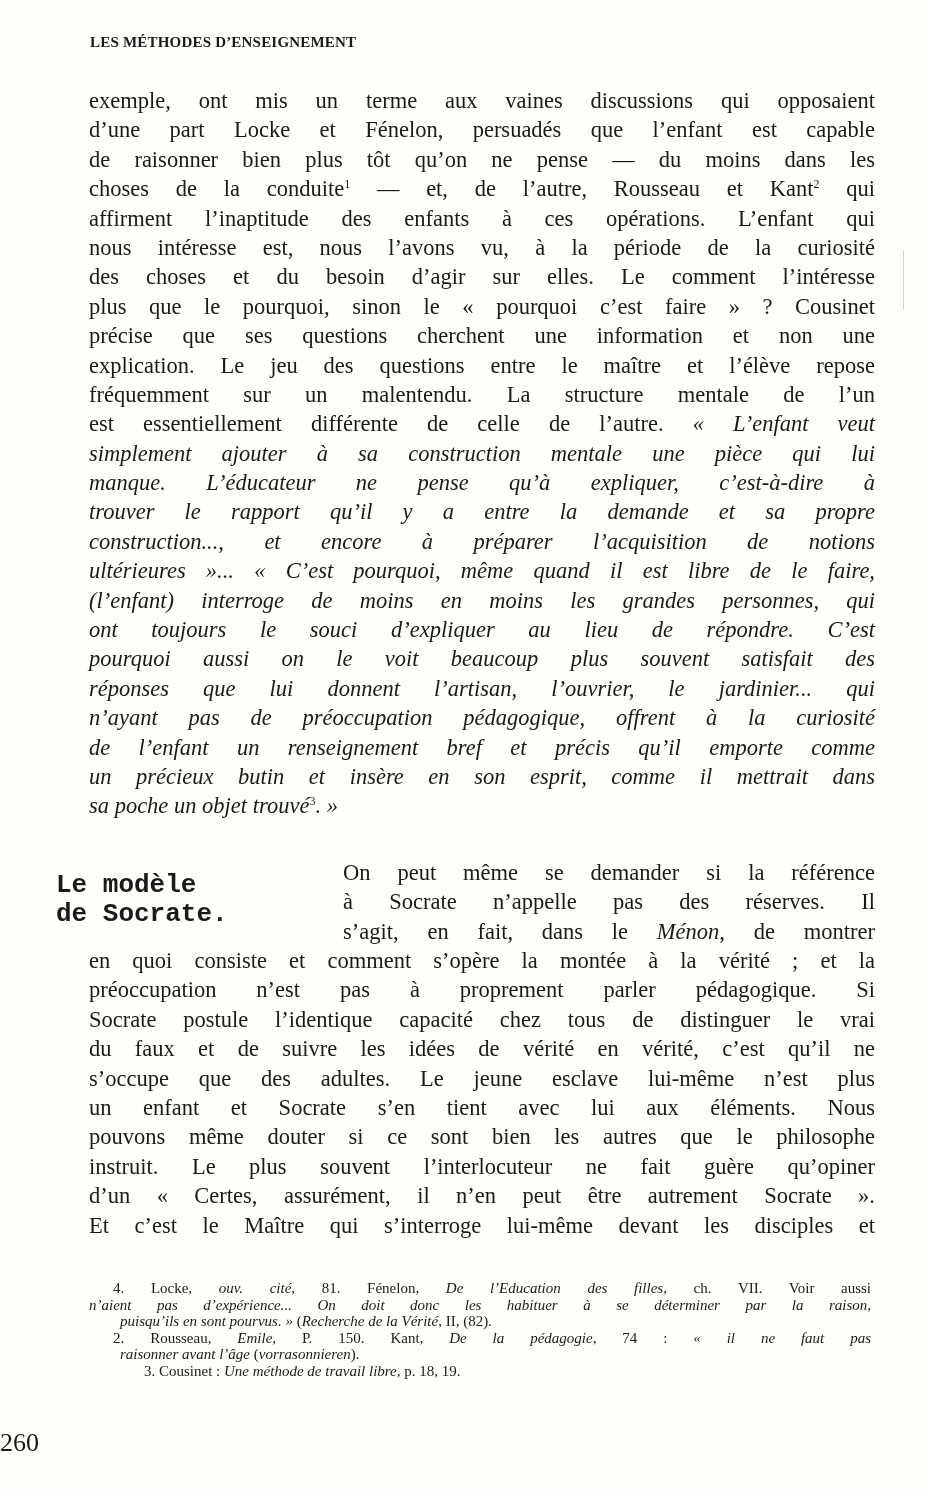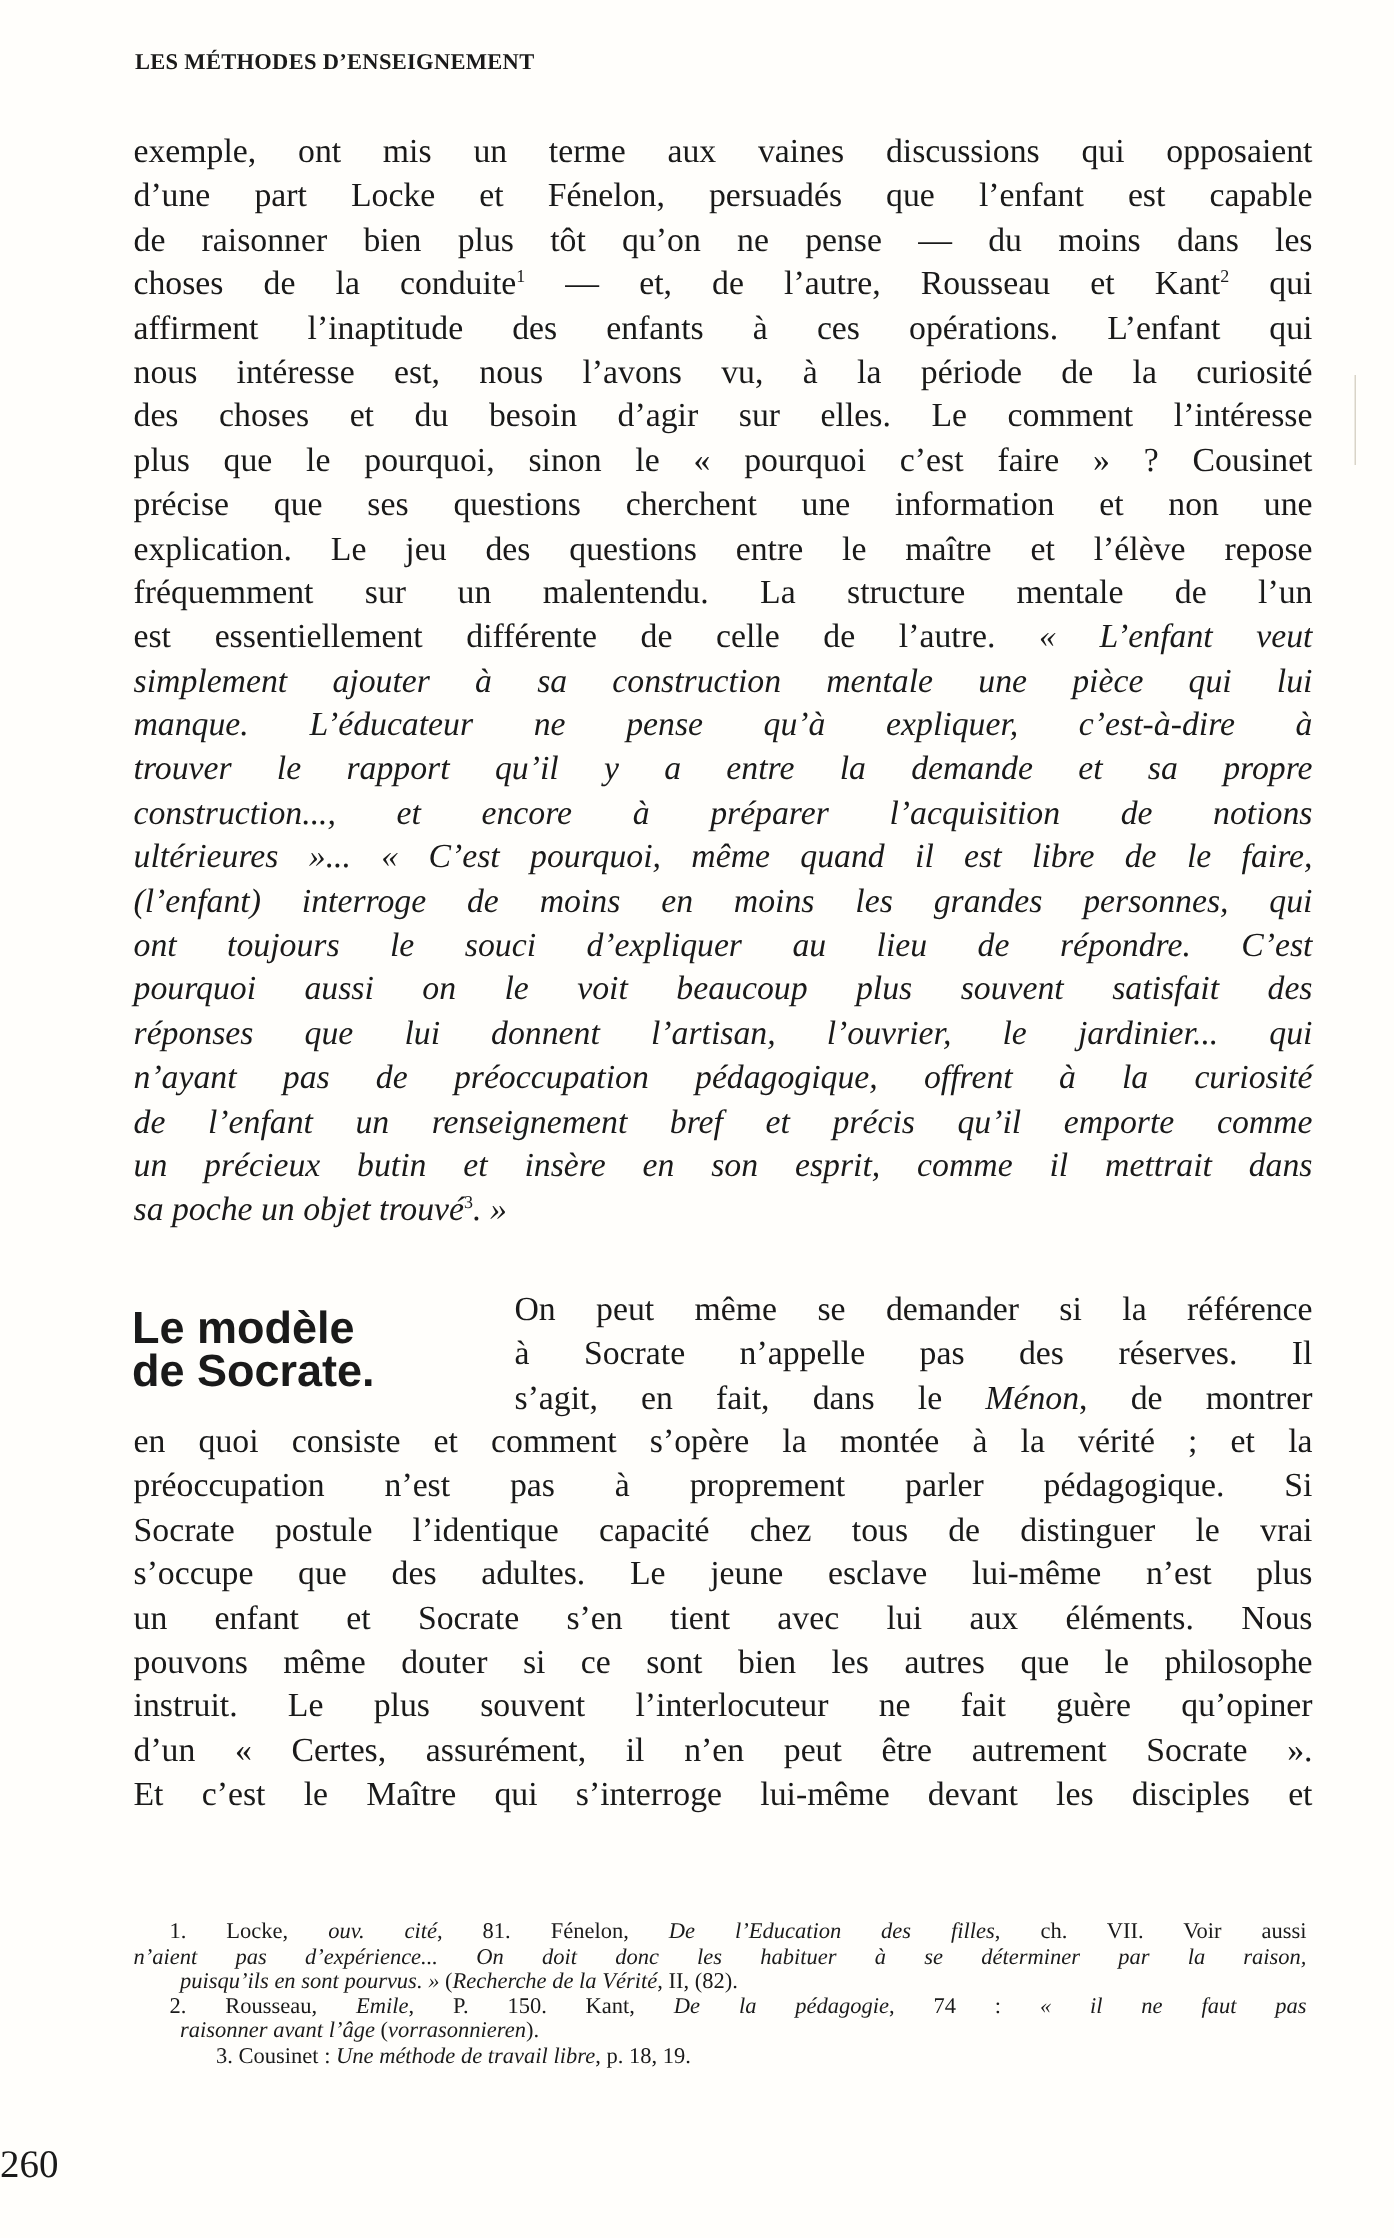--- a/index.html
+++ b/index.html
@@ -15,21 +15,21 @@
     position: absolute; left: 89px; width: 786px;
     font-size: 22.5px; line-height: 29.4px; text-align: justify;
   }
   .body-text .line { display: block; text-align: justify; text-align-last: justify; white-space: nowrap; height: 29.4px; }
   .body-text .line.last { text-align-last: left; }
   .block1 { top: 86px; }
   .it { font-style: italic; }
   sup { font-size: 12px; line-height: 0; vertical-align: 8px; }
   .side-title {
     position: absolute; left: 56px; top: 871px;
-    font-weight: bold; font-size: 30px; line-height: 29px; font-family: Liberation Sans, sans-serif; margin-left: 32px;
+    font-weight: bold; font-size: 26px; line-height: 29px; font-family: Liberation Mono, monospace;
   }
   .side-title span { display: block; }
   .block2a { position: absolute; left: 343px; width: 532px; top: 858px; font-size: 22.5px; line-height: 29.4px; }
   .block2a .line, .block2b .line { display: block; text-align: justify; text-align-last: justify; white-space: nowrap; height: 29.4px; }
   .block2b { position: absolute; left: 89px; width: 786px; top: 946px; font-size: 22.5px; line-height: 29.4px; }
   .footnotes {
     position: absolute; left: 89px; width: 782px; top: 1280px;
     font-size: 15px; line-height: 16.6px;
   }
   .footnotes .line { display: block; text-align: justify; text-align-last: justify; white-space: nowrap; }
@@ -80,31 +80,32 @@
 
 <div class="block2a" id="p2a">
     <span class="line"><span>On peut même se demander si la référence</span></span>
     <span class="line"><span>à Socrate n’appelle pas des réserves. Il</span></span>
     <span class="line"><span>s’agit, en fait, dans le </span><span class="it">Ménon</span><span>, de montrer</span></span>
   </div>
 <div class="block2b" id="p2b">
     <span class="line"><span>en quoi consiste et comment s’opère la montée à la vérité ; et la</span></span>
     <span class="line"><span>préoccupation n’est pas à proprement parler pédagogique. Si</span></span>
     <span class="line"><span>Socrate postule l’identique capacité chez tous de distinguer le vrai</span></span>
+    <span class="line"><span>du faux et de suivre les idées de vérité en vérité, c’est qu’il ne</span></span>
     <span class="line"><span>s’occupe que des adultes. Le jeune esclave lui-même n’est plus</span></span>
     <span class="line"><span>un enfant et Socrate s’en tient avec lui aux éléments. Nous</span></span>
     <span class="line"><span>pouvons même douter si ce sont bien les autres que le philosophe</span></span>
     <span class="line"><span>instruit. Le plus souvent l’interlocuteur ne fait guère qu’opiner</span></span>
     <span class="line"><span>d’un « Certes, assurément, il n’en peut être autrement Socrate ».</span></span>
     <span class="line"><span>Et c’est le Maître qui s’interroge lui-même devant les disciples et</span></span>
   </div>
 
 <div class="footnotes" id="fn">
     <div>
-      <span class="line indent"><span>1. Locke, </span><span class="it">ouv. cité</span><span>, 81. Fénelon, </span><span class="it">De l’Education des filles</span><span>, ch. VII. Voir aussi</span></span>
+      <span class="line indent"><span>4. Locke, </span><span class="it">ouv. cité</span><span>, 81. Fénelon, </span><span class="it">De l’Education des filles</span><span>, ch. VII. Voir aussi</span></span>
       <span class="line"><span class="it">n’aient pas d’expérience... On doit donc les habituer à se déterminer par la raison,</span></span>
       <span class="line last"><span class="it">puisqu’ils en sont pourvus. »</span><span> (</span><span class="it">Recherche de la Vérité</span><span>, II, (82).</span></span>
     </div>
     <div>
       <span class="line indent"><span>2. Rousseau, </span><span class="it">Emile</span><span>, P. 150. Kant, </span><span class="it">De la pédagogie</span><span>, 74 : </span><span class="it">« il ne faut pas</span></span>
       <span class="line last"><span class="it">raisonner avant l’âge</span><span> (</span><span class="it">vorrasonnieren</span><span>).</span></span>
     </div>
     <div>
       <span class="line last indent"><span>3. Cousinet : </span><span class="it">Une méthode de travail libre</span><span>, p. 18, 19.</span></span>
     </div>

